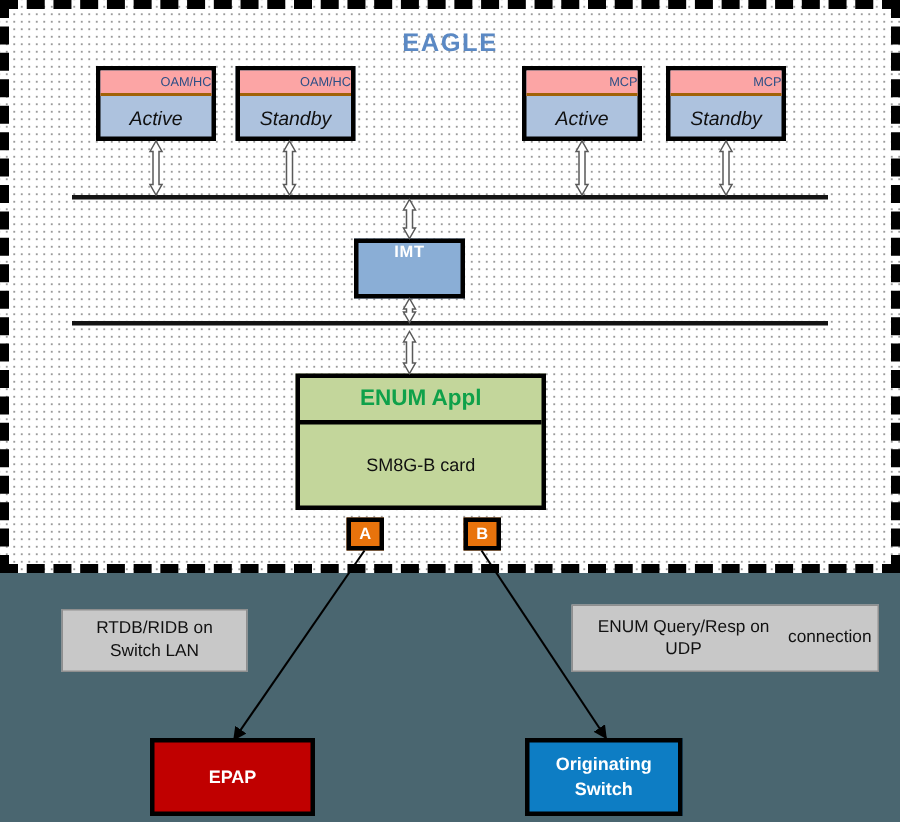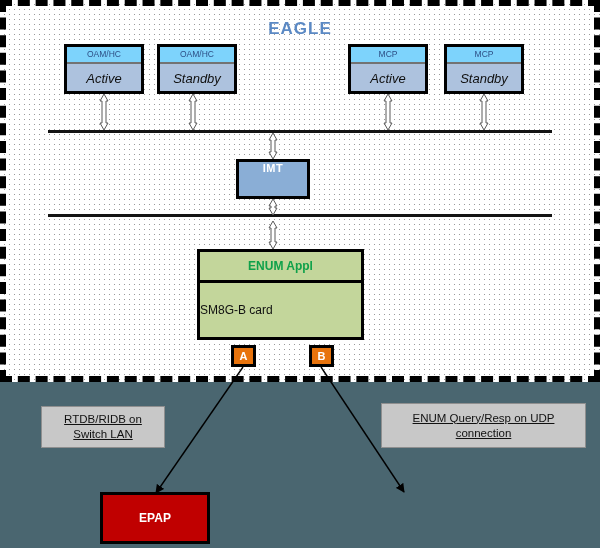--- a/index.html
+++ b/index.html
@@ -44,25 +44,25 @@
   
   .card {
     position: absolute;
     box-sizing: border-box;
     border: 3px solid #000000;
     background: #adc2de;
   }
   .card .card-head {
     height: 15px;
     line-height: 15px;
-    text-align: center;
+    text-align: right;
     font-size: 8.5px;
     color: #2d4f86;
-    border-bottom: 2px solid #737373;
-    background: #7dd3fc;
+    border-bottom: 2px solid #a16207;
+    background: #fca5a5;
   }
   .card .card-body {
     height: 29px;
     line-height: 29px;
     text-align: center;
     font-size: 13px;
     color: #101010;
     font-style: italic;
   }
   
@@ -99,29 +99,29 @@
     width: 167px;
     height: 91px;
     box-sizing: border-box;
     border: 3px solid #000000;
     background: #c3d69b;
   }
   .enum-card .enum-head {
     height: 28px;
     line-height: 28px;
     text-align: center;
-    font-size: 12px;
+    font-size: 15px;
     font-weight: bold;
     color: #0fa14a;
     border-bottom: 3px solid #000000;
   }
   .enum-card .enum-body {
     height: 54px;
     line-height: 54px;
-    text-align: left;
+    text-align: center;
     font-size: 12px;
     color: #101010;
   }
   
   .port {
     position: absolute;
     width: 25px;
     height: 22px;
     box-sizing: border-box;
     border: 3px solid #000000;
@@ -140,21 +140,20 @@
     border: 1px solid #8f8f8f;
     background: #c8c8c8;
     color: #111111;
     font-size: 11.5px;
     line-height: 15px;
     text-align: center;
     display: flex;
     align-items: center;
     justify-content: center;
     padding: 2px 4px;
-    text-decoration: underline;
   }
   
   .endpoint {
     position: absolute;
     box-sizing: border-box;
     border: 3px solid #000000;
     color: #ffffff;
     font-size: 12px;
     font-weight: bold;
     line-height: 17px;
@@ -221,29 +220,33 @@
   </div>
   <div class="port" style="left:309px; top:345px;">
     <span>B</span>
   </div>
 
   <div class="note" style="left:41px; top:406px; width:124px; height:42px; flex-direction:column;">
     <div>RTDB/RIDB on</div>
     <div>Switch LAN</div>
   </div>
 
-  <div class="note" style="left:381px; top:403px; width:205px; height:45px; flex-direction:column;">
+  <div class="note" style="left:381px; top:403px; width:205px; height:45px; flex-direction:row;">
     <div>ENUM Query/Resp on UDP</div>
     <div>connection</div>
   </div>
 
   <div class="endpoint epap" style="left:100px; top:492px; width:110px; height:52px; flex-direction:column;">
     <div>EPAP</div>
   </div>
 
+  <div class="endpoint switch" style="left:350px; top:492px; width:105px; height:52px; flex-direction:column;">
+    <div>Originating</div>
+    <div>Switch</div>
+  </div>
 
   <svg class="overlay" viewBox="0 0 600 548">
     <defs>
       <marker id="openArrowDown" markerWidth="10" markerHeight="10" refX="5" refY="9" orient="auto" markerUnits="userSpaceOnUse">
         <path d="M1,1 L5,9 L9,1" fill="#ffffff" stroke="#4a4a4a" stroke-width="1"></path>
       </marker>
       <marker id="solidArrow" markerWidth="9" markerHeight="9" refX="8" refY="4.5" orient="auto" markerUnits="userSpaceOnUse">
         <path d="M0,0 L9,4.5 L0,9 z" fill="#000000"></path>
       </marker>
     </defs>

